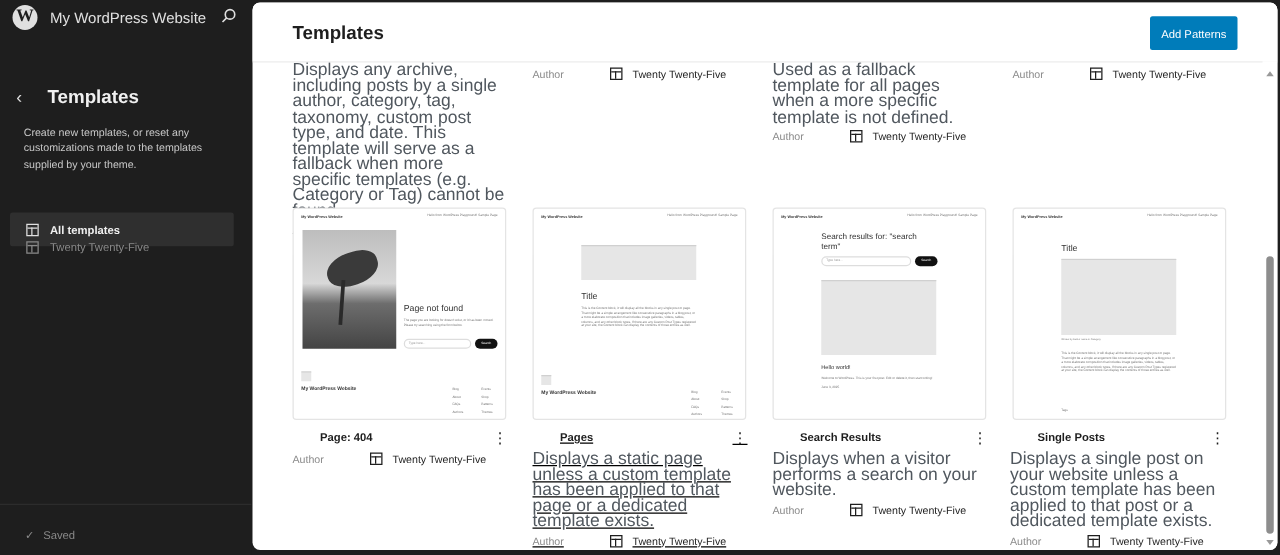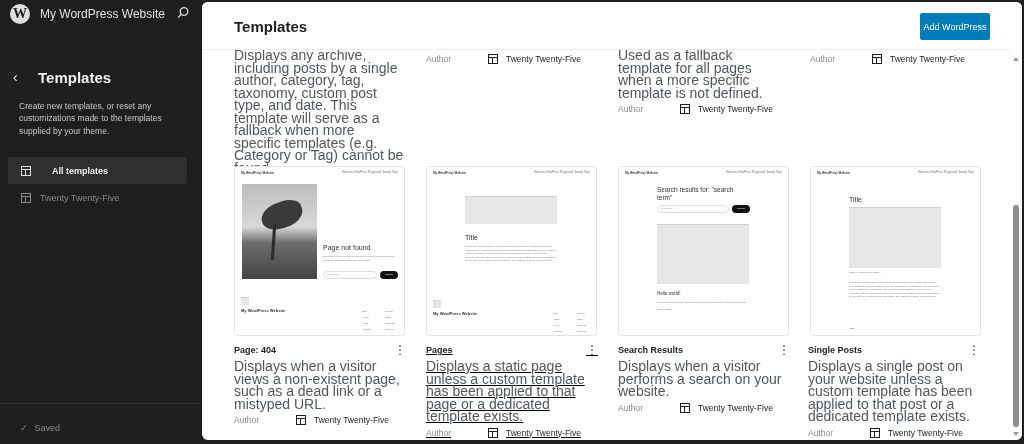--- a/index.html
+++ b/index.html
@@ -57,21 +57,21 @@
   .pv-small { position: absolute; font-size: 2.5px; color: #777; line-height: 3.6px; }
   .pv-btn { position: absolute; background: #111; color: #fff; font-size: 2.5px; border-radius: 4px; text-align: center; }
   .pv-input { position: absolute; border: 1px solid #ddd; border-radius: 4px; font-size: 2.5px; color: #999; padding-left: 3px; }
   .pv-foot-col { position: absolute; font-size: 2.5px; color: #777; line-height: 6px; }
 
   .tree { position: absolute; left: 7px; top: 17px; width: 75px; height: 95px; background: linear-gradient(180deg, #bdbdbd 0%, #d8d8d8 45%, #6d6d6d 62%, #444 100%); overflow: hidden; }
   .tree .crown { position: absolute; left: 19px; top: 18px; width: 42px; height: 26px; background: #3a3a3a; border-radius: 50% 40% 50% 45%; transform: rotate(-18deg); }
   .tree .trunk { position: absolute; left: 30px; top: 40px; width: 3px; height: 36px; background: #2a2a2a; transform: rotate(4deg); }
 
   .card-title-row { display: flex; justify-content: space-between; align-items: center; height: 14px; }
-  .card-title { font-size: 9px; font-weight: bold; color: #1e1e1e; }
+  .card-title { font-size: 9px; font-weight: bold; color: #1e1e1e; margin-left: 22px; }
   .kebab { font-size: 12px; color: #1e1e1e; width: 10px; text-align: center; line-height: 12px; }
 
   .scrollbar { position: absolute; right: 0; top: 47px; width: 12px; height: 391px; background: #fff; z-index: 4; }
   .scroll-up { position: absolute; left: 3px; top: 8px; width: 0; height: 0; border-left: 3px solid transparent; border-right: 3px solid transparent; border-bottom: 4px solid #999; }
   .scroll-down { position: absolute; left: 3px; bottom: 4px; width: 0; height: 0; border-left: 3px solid transparent; border-right: 3px solid transparent; border-top: 4px solid #999; }
   .scroll-thumb { position: absolute; left: 3px; top: 156px; width: 6px; height: 222px; background: #8d8d8d; border-radius: 3px; }
 </style>
 </head>
 <body>
 
@@ -82,40 +82,40 @@
     <svg class="search-icon" viewBox="0 0 14 14">
       <circle cx="8" cy="5.5" r="3.8" fill="none" stroke="#e0e0e0" stroke-width="1.3"></circle>
       <line x1="5.3" y1="8.3" x2="2" y2="11.6" stroke="#e0e0e0" stroke-width="1.3"></line>
     </svg>
   </div>
 
   <div class="back-btn">‹</div>
   <div class="sidebar-title">Templates</div>
   <div class="sidebar-desc">Create new templates, or reset any customizations made to the templates supplied by your theme.</div>
 
-  <div class="nav-item active" style="top:157px;gap:12px;">
+  <div class="nav-item active" style="top:170px;">
     <span class="nav-icon"></span>
     <span class="nav-label">All templates</span>
   </div>
   <div class="nav-item muted" style="top:184px;">
     <span class="nav-icon"></span>
     <span class="nav-label">Twenty Twenty-Five</span>
   </div>
 
   <div class="sidebar-divider"></div>
   <div class="saved">
     <span class="saved-check">✓</span>
     <span>Saved</span>
   </div>
 </div>
 
 <div class="main">
   <div class="main-header">
     <div class="page-title">Templates</div>
-    <button class="add-btn">Add WordPress</button>
+    <button class="add-btn">Add Patterns</button>
   </div>
 
   <div class="content">
 
     <div class="card" style="left: 32px; top: 47px;">
       <div class="card-desc">Displays any archive, including posts by a single author, category, tag, taxonomy, custom post type, and date. This template will serve as a fallback when more specific templates (e.g. Category or Tag) cannot be found.</div>
       <div class="card-meta">
         <span class="meta-label">Author</span>
         <span class="meta-icon"></span>
         <span class="meta-value">Twenty Twenty-Five</span>
@@ -205,21 +205,20 @@
       <div class="pv-small" style="left:38px; top:104px; font-size:2px;">Written by Author name in Category</div>
       <div class="pv-small" style="left:38px; top:114px; width:92px;">This is the Content block, it will display all the blocks in any single post or page. That might be a simple arrangement like consecutive paragraphs in a blog post, or a more elaborate composition that includes image galleries, videos, tables, columns, and any other block types. If there are any Custom Post Types registered at your site, the Content block can display the contents of those entries as well.</div>
       <div class="pv-small" style="left:38px; top:160px;">Tags</div>
     </div>
 
     <div class="card" style="left:32px; top:341px;">
       <div class="card-title-row">
         <span class="card-title">Page: 404</span>
         <span class="kebab">⋮</span>
       </div>
-      <div class="card-desc" style="margin-top:3px;">Displays when a visitor views a non-existent page, such as a dead link or a mistyped URL.</div>
       <div class="card-meta">
         <span class="meta-label">Author</span>
         <span class="meta-icon"></span>
         <span class="meta-value">Twenty Twenty-Five</span>
       </div>
     </div>
     <div class="card" style="left:224px; top:341px;text-decoration:underline;">
       <div class="card-title-row">
         <span class="card-title">Pages</span>
         <span class="kebab">⋮</span>

